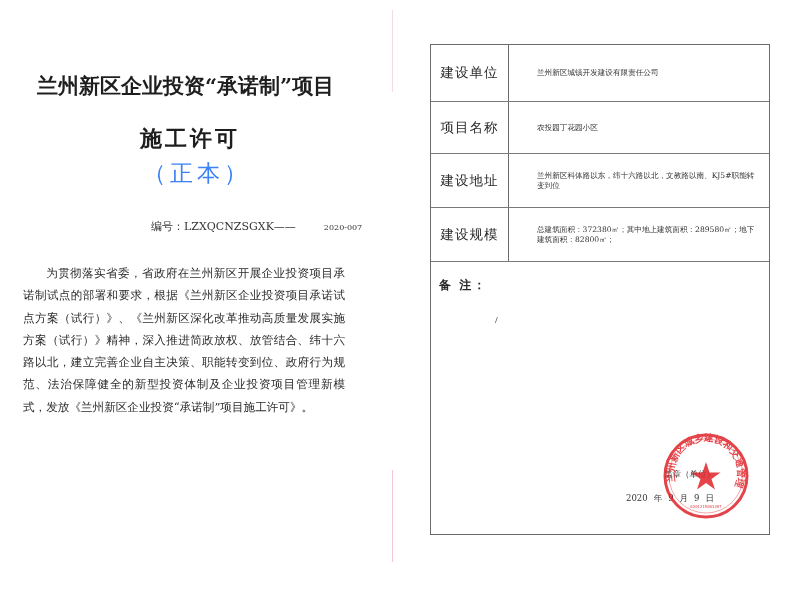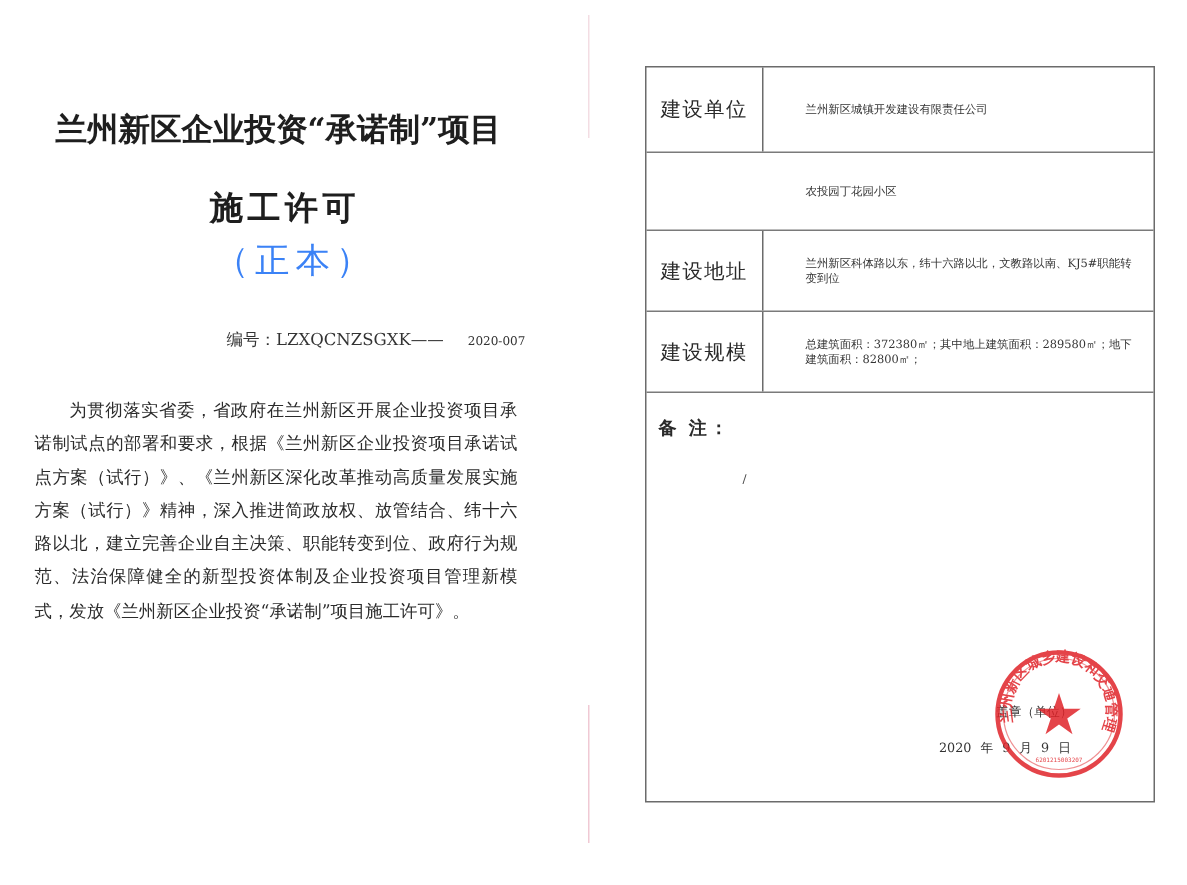--- a/index.html
+++ b/index.html
@@ -57,21 +57,21 @@
     }
     .doc-number {
       position: absolute;
       left: 151px; top: 219px;
       font-size: 11px;
       white-space: nowrap;
       color: #333;
     }
     .doc-number .num-year {
       font-size: 8px;
-      margin-left: 16px;
+      margin-left: 28px;
     }
     .body-text {
       position: absolute;
       left: 23px; top: 262px;
       width: 322px;
       font-size: 11.6px;
       line-height: 22.3px;
       color: #2b2b2b;
       text-align: justify;
     }
@@ -177,20 +177,21 @@
 
 <div class="fold-line"></div>
 <div class="fold-line lower"></div>
 
 <div class="permit-table">
   <div class="row row-1">
     <div class="label">建设单位</div>
     <div class="value">兰州新区城镇开发建设有限责任公司</div>
   </div>
   <div class="row row-2">
+    <div class="label">项目名称</div>
     <div class="value">农投园丁花园小区</div>
   </div>
   <div class="row row-3">
     <div class="label">建设地址</div>
     <div class="value">兰州新区科体路以东，纬十六路以北，文教路以南、KJ5#职能转变到位</div>
   </div>
   <div class="row row-4">
     <div class="label">建设规模</div>
     <div class="value">总建筑面积：372380㎡；其中地上建筑面积：289580㎡；地下建筑面积：82800㎡；</div>
   </div>

